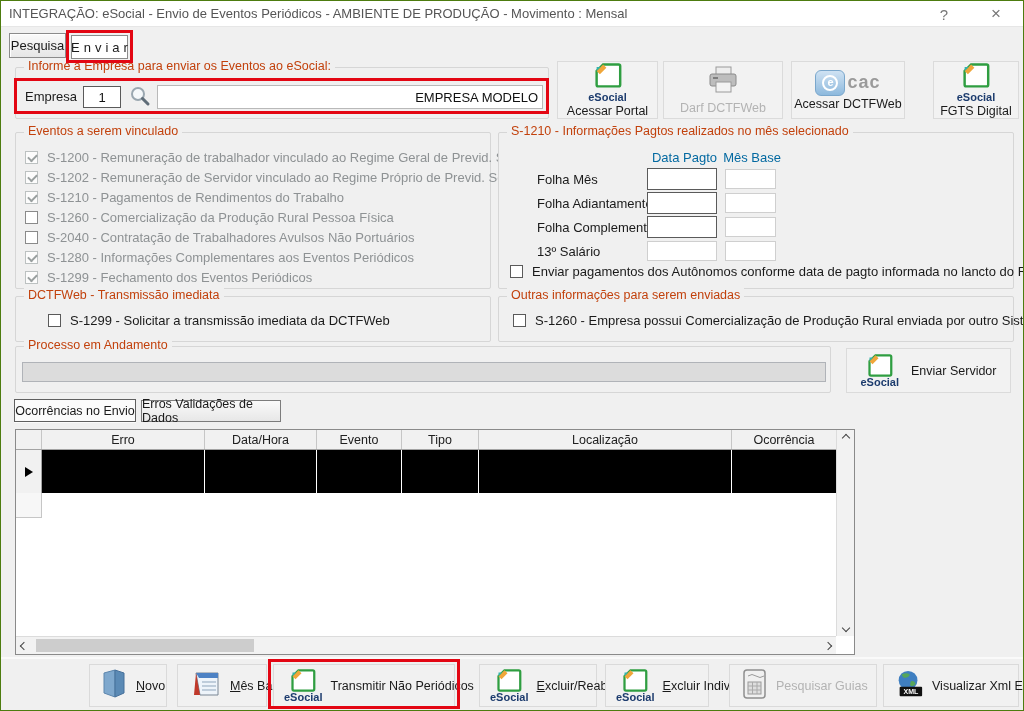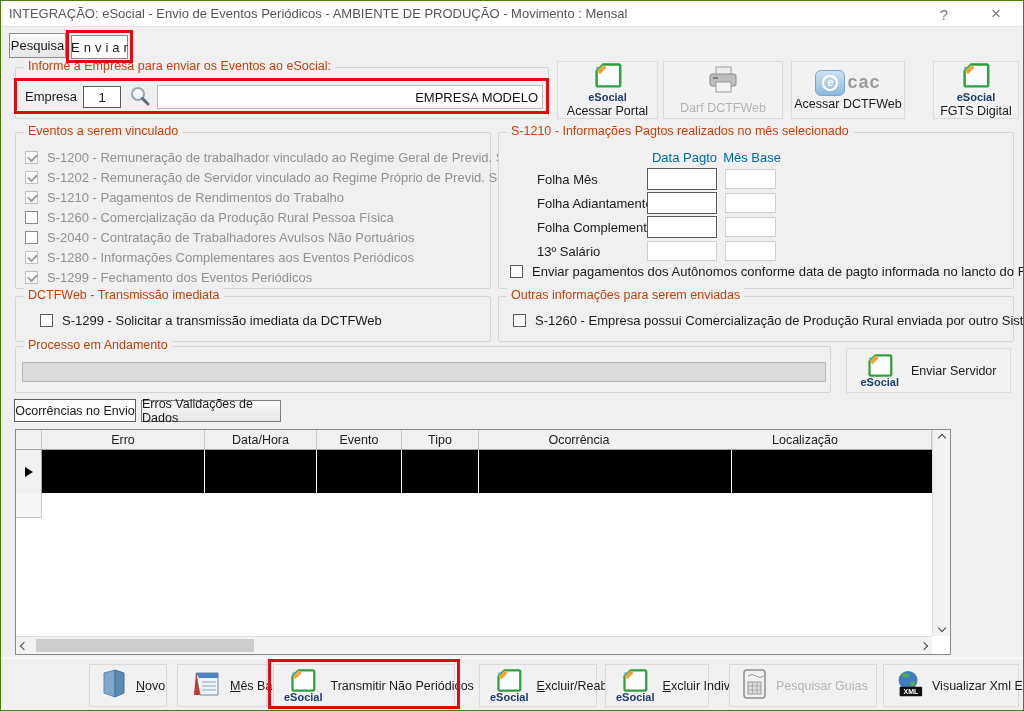--- a/index.html
+++ b/index.html
@@ -51,21 +51,21 @@
   .lbtn .b-label{font-size:12.5px;color:#1a1a1a;white-space:nowrap;}
   .lbtn .b-label.disabled{color:#b3b3b3;}
   .esocial-word{font-size:11px;color:#1d3c6e;font-weight:bold;line-height:11px;}
   
   .progress{position:absolute;border:1px solid #b0b3b8;background:#dcdcdc;height:20px;}
   
   .rtab{position:absolute;display:flex;align-items:center;justify-content:center;
     border:1px solid #7c7c7c;font-size:12.5px;background:linear-gradient(#fafafa,#e7e7e7);}
   .rtab.active{background:#fbfbfb;border-color:#5f5f5f;box-shadow:0 1px 0 #fbfbfb;}
   
-  .grid{position:absolute;left:14px;top:428px;width:936px;height:226px;background:#fff;
+  .grid{position:absolute;left:14px;top:428px;width:840px;height:226px;background:#fff;
     border:1px solid #8a8a8a;}
   .grid-header{display:flex;height:20px;background:#f1f1f1;border-bottom:1px solid #a3a3a3;}
   .gh-cell{border-right:1px solid #c6c6c6;display:flex;align-items:center;justify-content:center;
     font-size:12.5px;color:#202020;overflow:hidden;}
   .grid-row-black{display:flex;height:43px;}
   .sel-cell{width:26px;flex:none;background:#f1f1f1;border-right:1px solid #a3a3a3;
     display:flex;align-items:center;justify-content:center;}
   .black-cell{background:#000;border-right:1px solid #fff;}
   .black-cell:last-child{border-right:none;}
   .tri-right{width:0;height:0;border-left:8px solid #000;border-top:5px solid transparent;
@@ -227,21 +227,21 @@
     <input class="tbox flat" style="left: 226px; top: 108px; width: 51px;">
 
     <div class="cb-row" style="left:11px;top:131px;">
       <span class="cb dark"></span>
       <span class="lbl">Enviar pagamentos dos Autônomos conforme data de pagto informada no lancto do RPA</span>
     </div>
   </div>
 
   <div class="group" style="left:14px;top:295px;width:476px;height:46px;">
     <span class="caption">DCTFWeb - Transmissão imediata</span>
-    <div class="cb-row" style="left:16px;top:16px;padding-left:8px;">
+    <div class="cb-row" style="left:24px;top:16px;padding-left:8px;">
       <span class="cb dark"></span>
       <span class="lbl">S-1299 - Solicitar a transmissão imediata da DCTFWeb</span>
     </div>
   </div>
 
   <div class="group" style="left:497px;top:295px;width:516px;height:46px;">
     <span class="caption">Outras informações para serem enviadas</span>
     <div class="cb-row" style="left:14px;top:16px;">
       <span class="cb dark"></span>
       <span class="lbl">S-1260 - Empresa possui Comercialização de Produção Rural enviada por outro Sistema</span>
@@ -270,22 +270,22 @@
   <div class="rtab active" style="left:13px;top:398px;width:122px;height:23px;">Ocorrências no Envio</div>
   <div class="rtab" style="left:140px;top:399px;width:140px;height:22px;">Erros Validações de Dados</div>
 
   <div class="grid">
     <div class="grid-header" style="margin-right:18px;">
       <div class="gh-cell" style="width:26px;flex:none;"></div>
       <div class="gh-cell" style="width:163px;flex:none;">Erro</div>
       <div class="gh-cell" style="width:112px;flex:none;">Data/Hora</div>
       <div class="gh-cell" style="width:85px;flex:none;">Evento</div>
       <div class="gh-cell" style="width:77px;flex:none;">Tipo</div>
+      <div class="gh-cell" style="width:253px;flex:none;">Localização</div>
       <div class="gh-cell" style="flex:1;border-right:none;">Ocorrência</div>
-      <div class="gh-cell" style="width:253px;flex:none;">Localização</div>
     </div>
     <div class="grid-row-black" style="margin-right:18px;">
       <div class="sel-cell">
         <span class="tri-right"></span>
       </div>
       <div class="black-cell" style="width:163px;flex:none;"></div>
       <div class="black-cell" style="width:112px;flex:none;"></div>
       <div class="black-cell" style="width:85px;flex:none;"></div>
       <div class="black-cell" style="width:77px;flex:none;"></div>
       <div class="black-cell" style="width:253px;flex:none;"></div>

